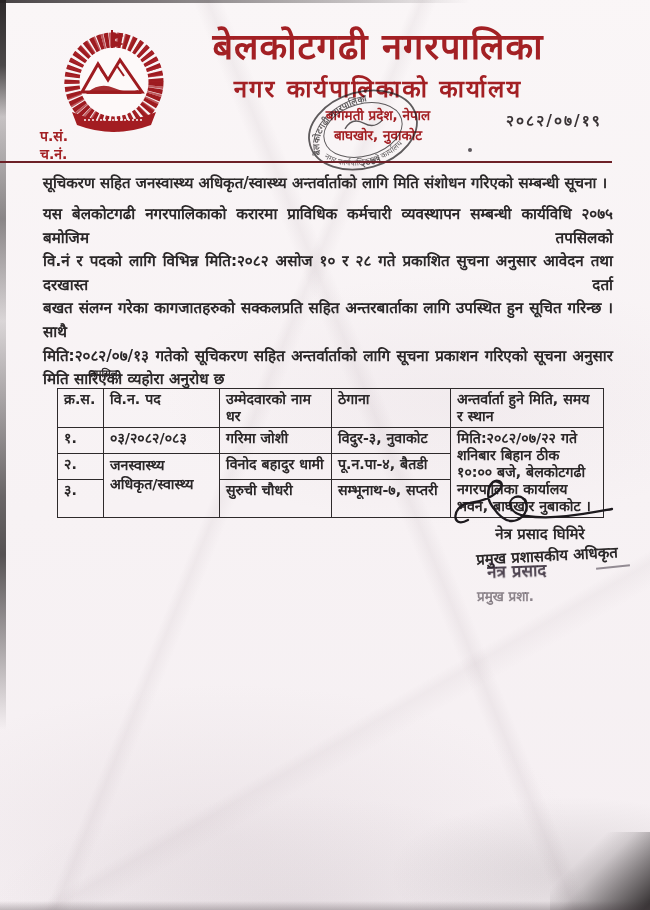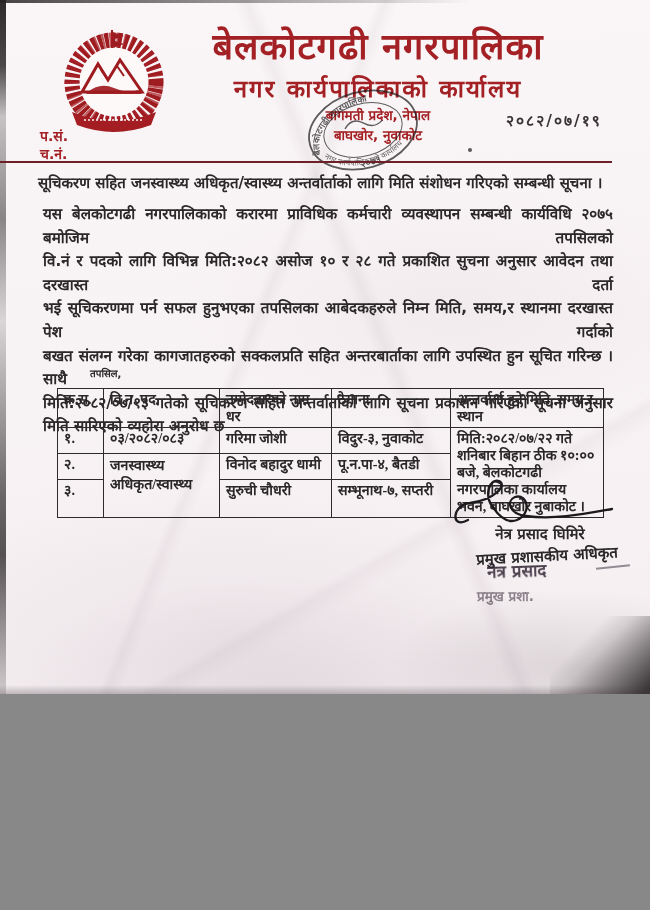--- a/index.html
+++ b/index.html
@@ -1,17 +1,17 @@
 <!DOCTYPE html>
 <html><head>
 <meta charset="utf-8">
 <style>
   html,body{margin:0;padding:0;background:#888;}
   .page{
-    position:relative;width:650px;height:694px;overflow:hidden;
+    position:relative;width:650px;height:910px;overflow:hidden;
     font-family:"DejaVu Sans",sans-serif;
     background:
       radial-gradient(ellipse 420px 180px at 70% 44%, rgba(190,170,180,0.10), transparent 70%),
       radial-gradient(ellipse 500px 220px at 35% 92%, rgba(170,150,160,0.12), transparent 70%),
       linear-gradient(178deg,#faf6f7 0%,#f7f2f4 55%,#f5eff2 100%);
     color:#272425;
   }
   
   .wrinkles{position:absolute;inset:0;pointer-events:none;background:
       linear-gradient(112deg, transparent 40.5%, rgba(130,110,120,0.07) 41.5%, transparent 43%),
@@ -35,30 +35,30 @@
   .title{font-size:36px;font-weight:700;letter-spacing:1px;line-height:1.25;}
   .office{font-size:24px;font-weight:700;margin-top:2px;letter-spacing:2px;}
   .branch{font-size:15px;font-weight:700;margin-top:9px;letter-spacing:1px;}
   .addr{font-size:13.5px;font-weight:700;margin-top:2px;}
   .ref{position:absolute;left:40px;color:#a32024;font-weight:700;font-size:14px;}
   .ref1{top:126px}.ref2{top:144px}
   .date{position:absolute;left:506px;top:109px;font-size:15.5px;font-weight:600;color:#3a3436;letter-spacing:2px;}
   .rule{position:absolute;left:0;top:161px;width:612px;height:2.3px;background:#6d2027;}
   .stamp{position:absolute;left:266px;top:80px;width:195px;height:100px;opacity:.88;}
   
-  .subject{position:absolute;left:38px;top:172px;width:574px;
+  .subject{position:absolute;left:38px;top:172px;width:574px;text-align:center;
       font-size:15px;font-weight:700;color:#2b2829;}
   .bodytext{position:absolute;left:43px;top:203px;width:570px;font-size:15.2px;font-weight:700;
       line-height:23.6px;color:#2b2829;}
   .jline{text-align:justify;text-align-last:justify;}
   .tapasil{position:absolute;left:43px;top:366px;font-size:10px;font-weight:600;color:#2b2829;padding-left:47px;}
   
   .tbl{position:absolute;left:57px;top:388px;border-collapse:collapse;table-layout:fixed;
       font-size:14.2px;font-weight:600;color:#2a2728;}
-  .tbl th,.tbl td{border:1.6px solid #2e2a2b;padding:2px 6px;text-align:left;vertical-align:top;line-height:17px;font-family:Liberation Serif, serif;}
+  .tbl th,.tbl td{border:1.6px solid #2e2a2b;padding:2px 6px;text-align:left;vertical-align:top;line-height:17px;}
   .tbl th{font-weight:700;}
   .c1{width:46px}.c2{width:116px}.c3{width:112px}.c4{width:119px}.c5{width:153px}
   .hrow{height:34px}.r1{height:26px}.r2{height:25px}.r3{height:38px}
   .interview{line-height:19.6px;}
   .bottom{vertical-align:bottom;margin-top:9px;}
   .nb{border-bottom-style:hidden;}
   .nt{border-top-style:hidden;}
   .post-merged div{line-height:19px;}
   
   .sig-scribble{position:absolute;left:446px;top:476px;width:170px;height:58px;}
@@ -128,21 +128,20 @@
   <div class="ref ref1">प.सं.</div>
   <div class="ref ref2">च.नं.</div>
   <div class="date">२०८२/०७/१९</div>
   <div class="rule"></div>
 
   <div class="subject">सूचिकरण सहित जनस्वास्थ्य अधिकृत/स्वास्थ्य अन्तर्वार्ताको लागि मिति संशोधन गरिएको सम्बन्धी सूचना ।</div>
 
   <div class="bodytext">
     <div class="jline">यस बेलकोटगढी नगरपालिकाको करारमा प्राविधिक कर्मचारी व्यवस्थापन सम्बन्धी कार्यविधि २०७५ बमोजिम तपसिलको</div>
     <div class="jline">वि.नं र पदको लागि विभिन्न मिति:२०८२ असोज १० र २८ गते प्रकाशित सुचना अनुसार आवेदन तथा दरखास्त दर्ता</div>
-    <div class="jline">भई सूचिकरणमा पर्न सफल हुनुभएका तपसिलका आबेदकहरुले निम्न मिति, समय,र स्थानमा दरखास्त पेश गर्दाको</div>
     <div class="jline">बखत संलग्न गरेका कागजातहरुको सक्कलप्रति सहित अन्तरबार्ताका लागि उपस्थित हुन सूचित गरिन्छ । साथै</div>
     <div class="jline">मिति:२०८२/०७/१३ गतेको सूचिकरण सहित अन्तर्वार्ताको लागि सूचना प्रकाशन गरिएको सूचना अनुसार</div>
     <div>मिति सारिएको व्यहोरा अनुरोध छ</div>
   </div>
   <div class="tapasil">तपसिल,</div>
 
   <table class="tbl">
     <colgroup>
         <col class="c1">
         <col class="c2">

